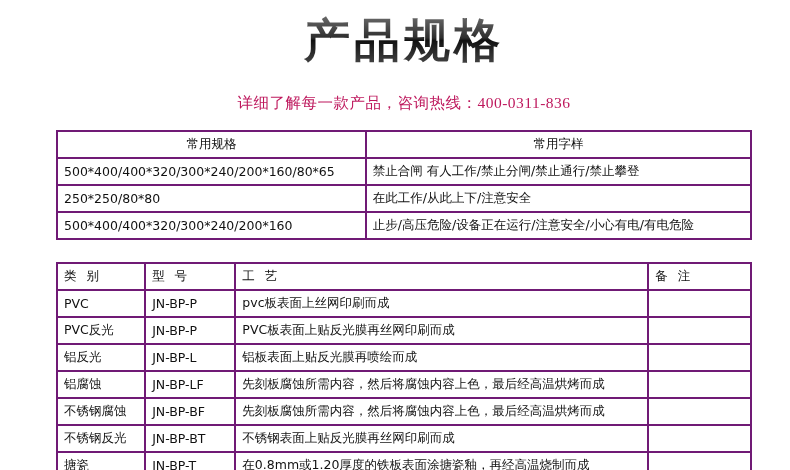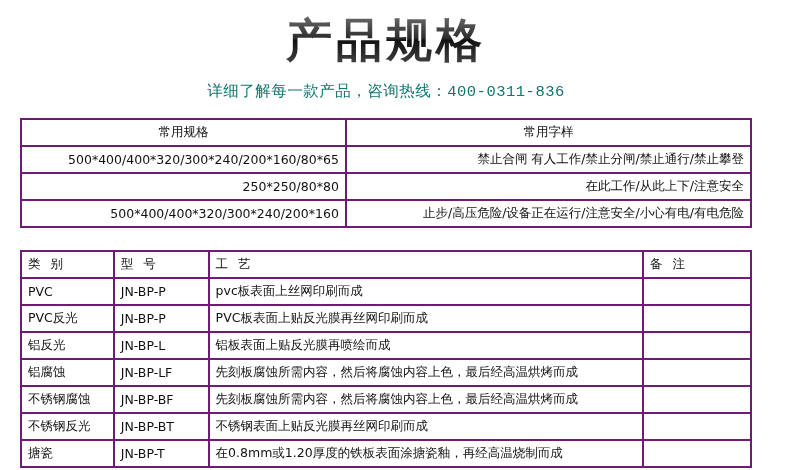--- a/index.html
+++ b/index.html
@@ -12,20 +12,21 @@
     background: #ffffff;
     font-family: "Liberation Sans", sans-serif;
     color: #000000;
     overflow: hidden;
   }
   .page {
     position: relative;
     width: 772px;
     height: 470px;
     box-sizing: border-box;
+    padding-left: 36px;
   }
 
   
   .title-wrap {
     text-align: center;
     padding-top: 14px;
   }
   .title {
     display: inline-block;
     font-family: "DejaVu Sans", sans-serif;
@@ -35,24 +36,24 @@
     color: #3a3a3a;
     background: linear-gradient(to bottom, #6f6f6f 0%, #2e2e2e 45%, #111111 50%, #4a4a4a 100%);
     -webkit-background-clip: text;
     background-clip: text;
     color: transparent;
     line-height: 1.15;
   }
   .subtitle {
     text-align: center;
     font-size: 15.5px;
-    color: #0f766e;
-    margin-top: 14px;
+    color: #be185d;
+    margin-top: 26px;
     letter-spacing: 0.5px;
-    font-family: Liberation Mono, monospace;
+    font-family: Liberation Serif, serif;
   }
 
   
   .table-block {
     margin: 0 20px;
   }
   table {
     border-collapse: collapse;
     width: 100%;
     table-layout: fixed;
@@ -68,21 +69,21 @@
   }
   
   #spec-table {
     margin-top: 16px;
   }
   #spec-table th {
     font-weight: normal;
     text-align: center;
   }
   #spec-table td {
-    text-align: right;
+    text-align: left;
   }
   #spec-table .col-a { width: 44.5%; }
   #spec-table .col-b { width: 55.5%; }
 
   
   #type-table {
     margin-top: 22px;
   }
   #type-table th {
     font-weight: normal;

